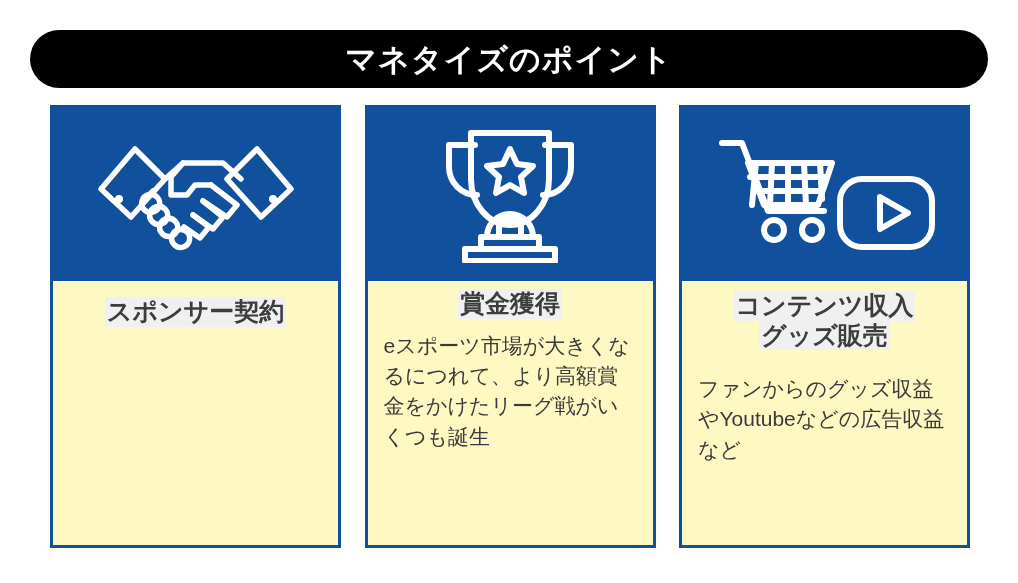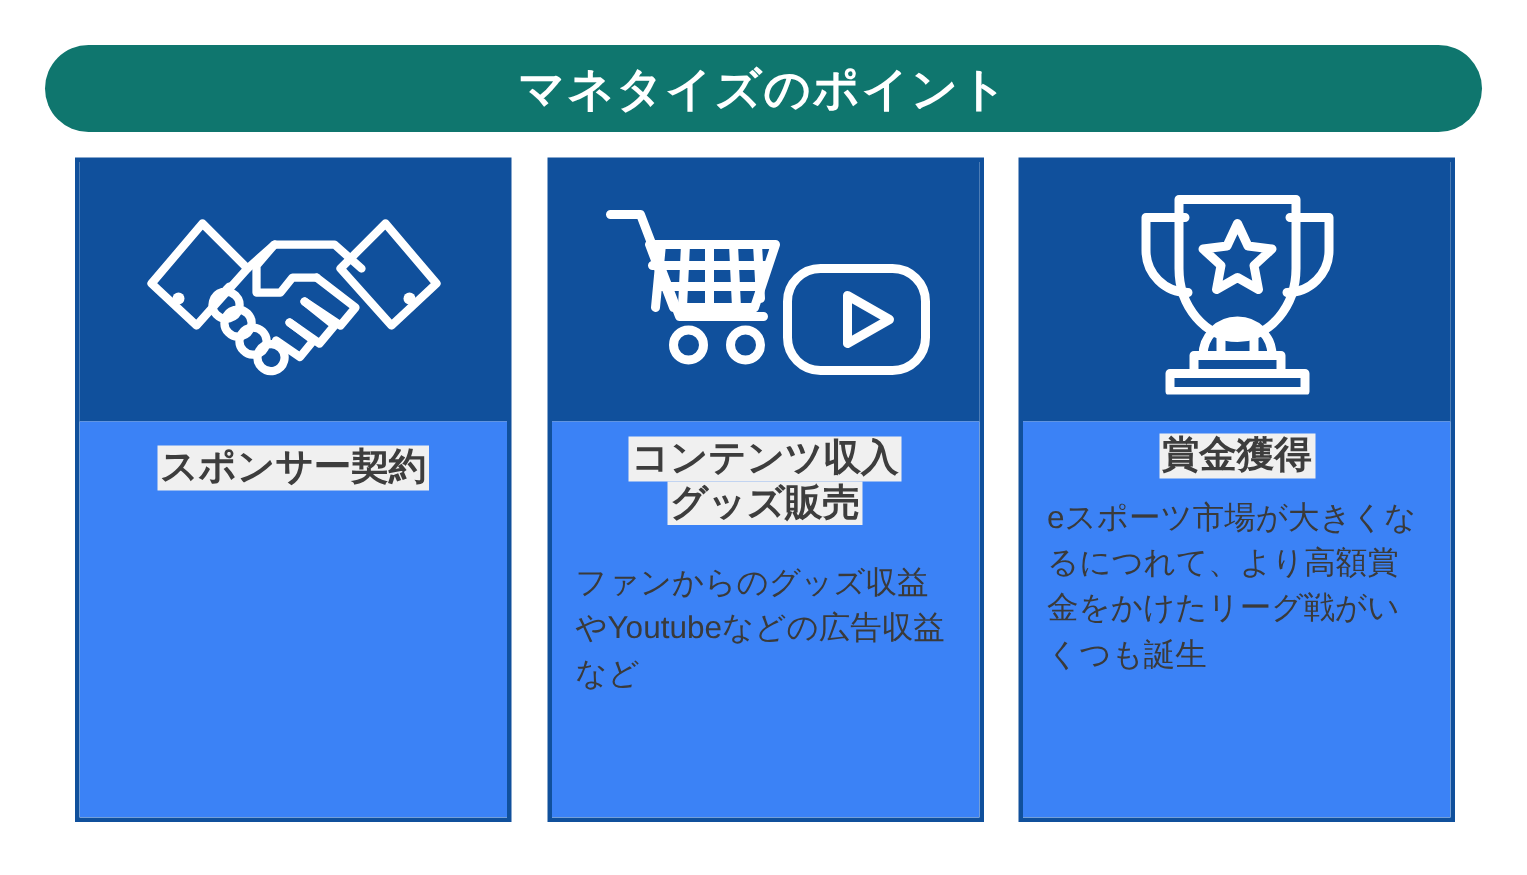--- a/index.html
+++ b/index.html
@@ -24,21 +24,21 @@
     background: #ffffff;
   }
 
   
   .title-bar {
     position: absolute;
     left: 30px;
     top: 30px;
     width: 958px;
     height: 58px;
-    background: #0f766e;
+    background: #000000;
     border-radius: 29px;
     display: flex;
     align-items: center;
     justify-content: center;
     box-sizing: border-box;
   }
   .title-text {
     color: #ffffff;
     font-size: 31px;
     font-weight: bold;
@@ -78,21 +78,21 @@
     justify-content: center;
     box-sizing: border-box;
     margin: -3px -3px 0 -3px;
   }
   .card-icon-area svg {
     display: block;
   }
 
   .card-body {
     flex: 1 1 auto;
-    background: #3b82f6;
+    background: #fef9c3;
     padding: 14px 16px 10px 16px;
     box-sizing: border-box;
     display: flex;
     flex-direction: column;
   }
 
   .card-heading {
     text-align: center;
     margin: 0 0 6px 0;
     line-height: 1.18;
@@ -165,20 +165,49 @@
           </svg>
         </span>
       </div>
       <div class="card-body">
         <div class="card-heading">
           <span class="hl hl-line">スポンサー契約</span>
         </div>
       </div>
     </div>
 
+    <div class="card card-3">
+      <div class="card-icon-area">
+        <span>
+          <svg width="150" height="140" viewBox="0 0 150 140" fill="none" stroke="#ffffff" stroke-width="6" stroke-linecap="round" stroke-linejoin="round">
+
+            <path d="M40 22 L14 22 L14 44 a28 28 0 0 0 28 28"></path>
+
+            <path d="M110 22 L136 22 L136 44 a28 28 0 0 1 -28 28"></path>
+
+            <path d="M36 10 L114 10 L114 56 a39 46 0 0 1 -78 0 Z"></path>
+
+            <path d="M75 26 L82 41 L98 43 L86 54 L89 70 L75 62 L61 70 L64 54 L52 43 L68 41 Z"></path>
+
+            <rect x="64" y="96" width="22" height="18"></rect>
+
+            <path d="M52 114 a23 23 0 0 1 46 0 Z"></path>
+            <rect x="46" y="114" width="58" height="12"></rect>
+            <rect x="30" y="126" width="90" height="12"></rect>
+          </svg>
+        </span>
+      </div>
+      <div class="card-body">
+        <div class="card-heading">
+          <span class="hl hl-line">賞金獲得</span>
+        </div>
+        <p class="card-text">eスポーツ市場が大きくなるにつれて、より高額賞金をかけたリーグ戦がいくつも誕生</p>
+      </div>
+    </div>
+
     <div class="card card-2">
       <div class="card-icon-area">
         <span>
           <svg width="226" height="128" viewBox="0 0 226 128" fill="none" stroke="#ffffff" stroke-width="6" stroke-linecap="round" stroke-linejoin="round">
 
             <path d="M10 14 L30 14 L56 82 L112 82"></path>
 
             <path d="M36 34 L120 34 L106 76 L52 76 Z"></path>
             <path d="M44 34 L40 76 M60 34 L58 76 M76 34 L76 76 M92 34 L94 76 M108 34 L110 70"></path>
             <path d="M38 48 L114 48 M44 62 L108 62"></path>
@@ -193,43 +222,14 @@
       </div>
       <div class="card-body">
         <div class="card-heading">
           <span class="hl hl-line">コンテンツ収入</span><br>
           <span class="hl hl-line">グッズ販売</span>
         </div>
         <p class="card-text">ファンからのグッズ収益やYoutubeなどの広告収益など</p>
       </div>
     </div>
 
-    <div class="card card-3">
-      <div class="card-icon-area">
-        <span>
-          <svg width="150" height="140" viewBox="0 0 150 140" fill="none" stroke="#ffffff" stroke-width="6" stroke-linecap="round" stroke-linejoin="round">
-
-            <path d="M40 22 L14 22 L14 44 a28 28 0 0 0 28 28"></path>
-
-            <path d="M110 22 L136 22 L136 44 a28 28 0 0 1 -28 28"></path>
-
-            <path d="M36 10 L114 10 L114 56 a39 46 0 0 1 -78 0 Z"></path>
-
-            <path d="M75 26 L82 41 L98 43 L86 54 L89 70 L75 62 L61 70 L64 54 L52 43 L68 41 Z"></path>
-
-            <rect x="64" y="96" width="22" height="18"></rect>
-
-            <path d="M52 114 a23 23 0 0 1 46 0 Z"></path>
-            <rect x="46" y="114" width="58" height="12"></rect>
-            <rect x="30" y="126" width="90" height="12"></rect>
-          </svg>
-        </span>
-      </div>
-      <div class="card-body">
-        <div class="card-heading">
-          <span class="hl hl-line">賞金獲得</span>
-        </div>
-        <p class="card-text">eスポーツ市場が大きくなるにつれて、より高額賞金をかけたリーグ戦がいくつも誕生</p>
-      </div>
-    </div>
-
   </div>
 </div>
 
 </body></html>

